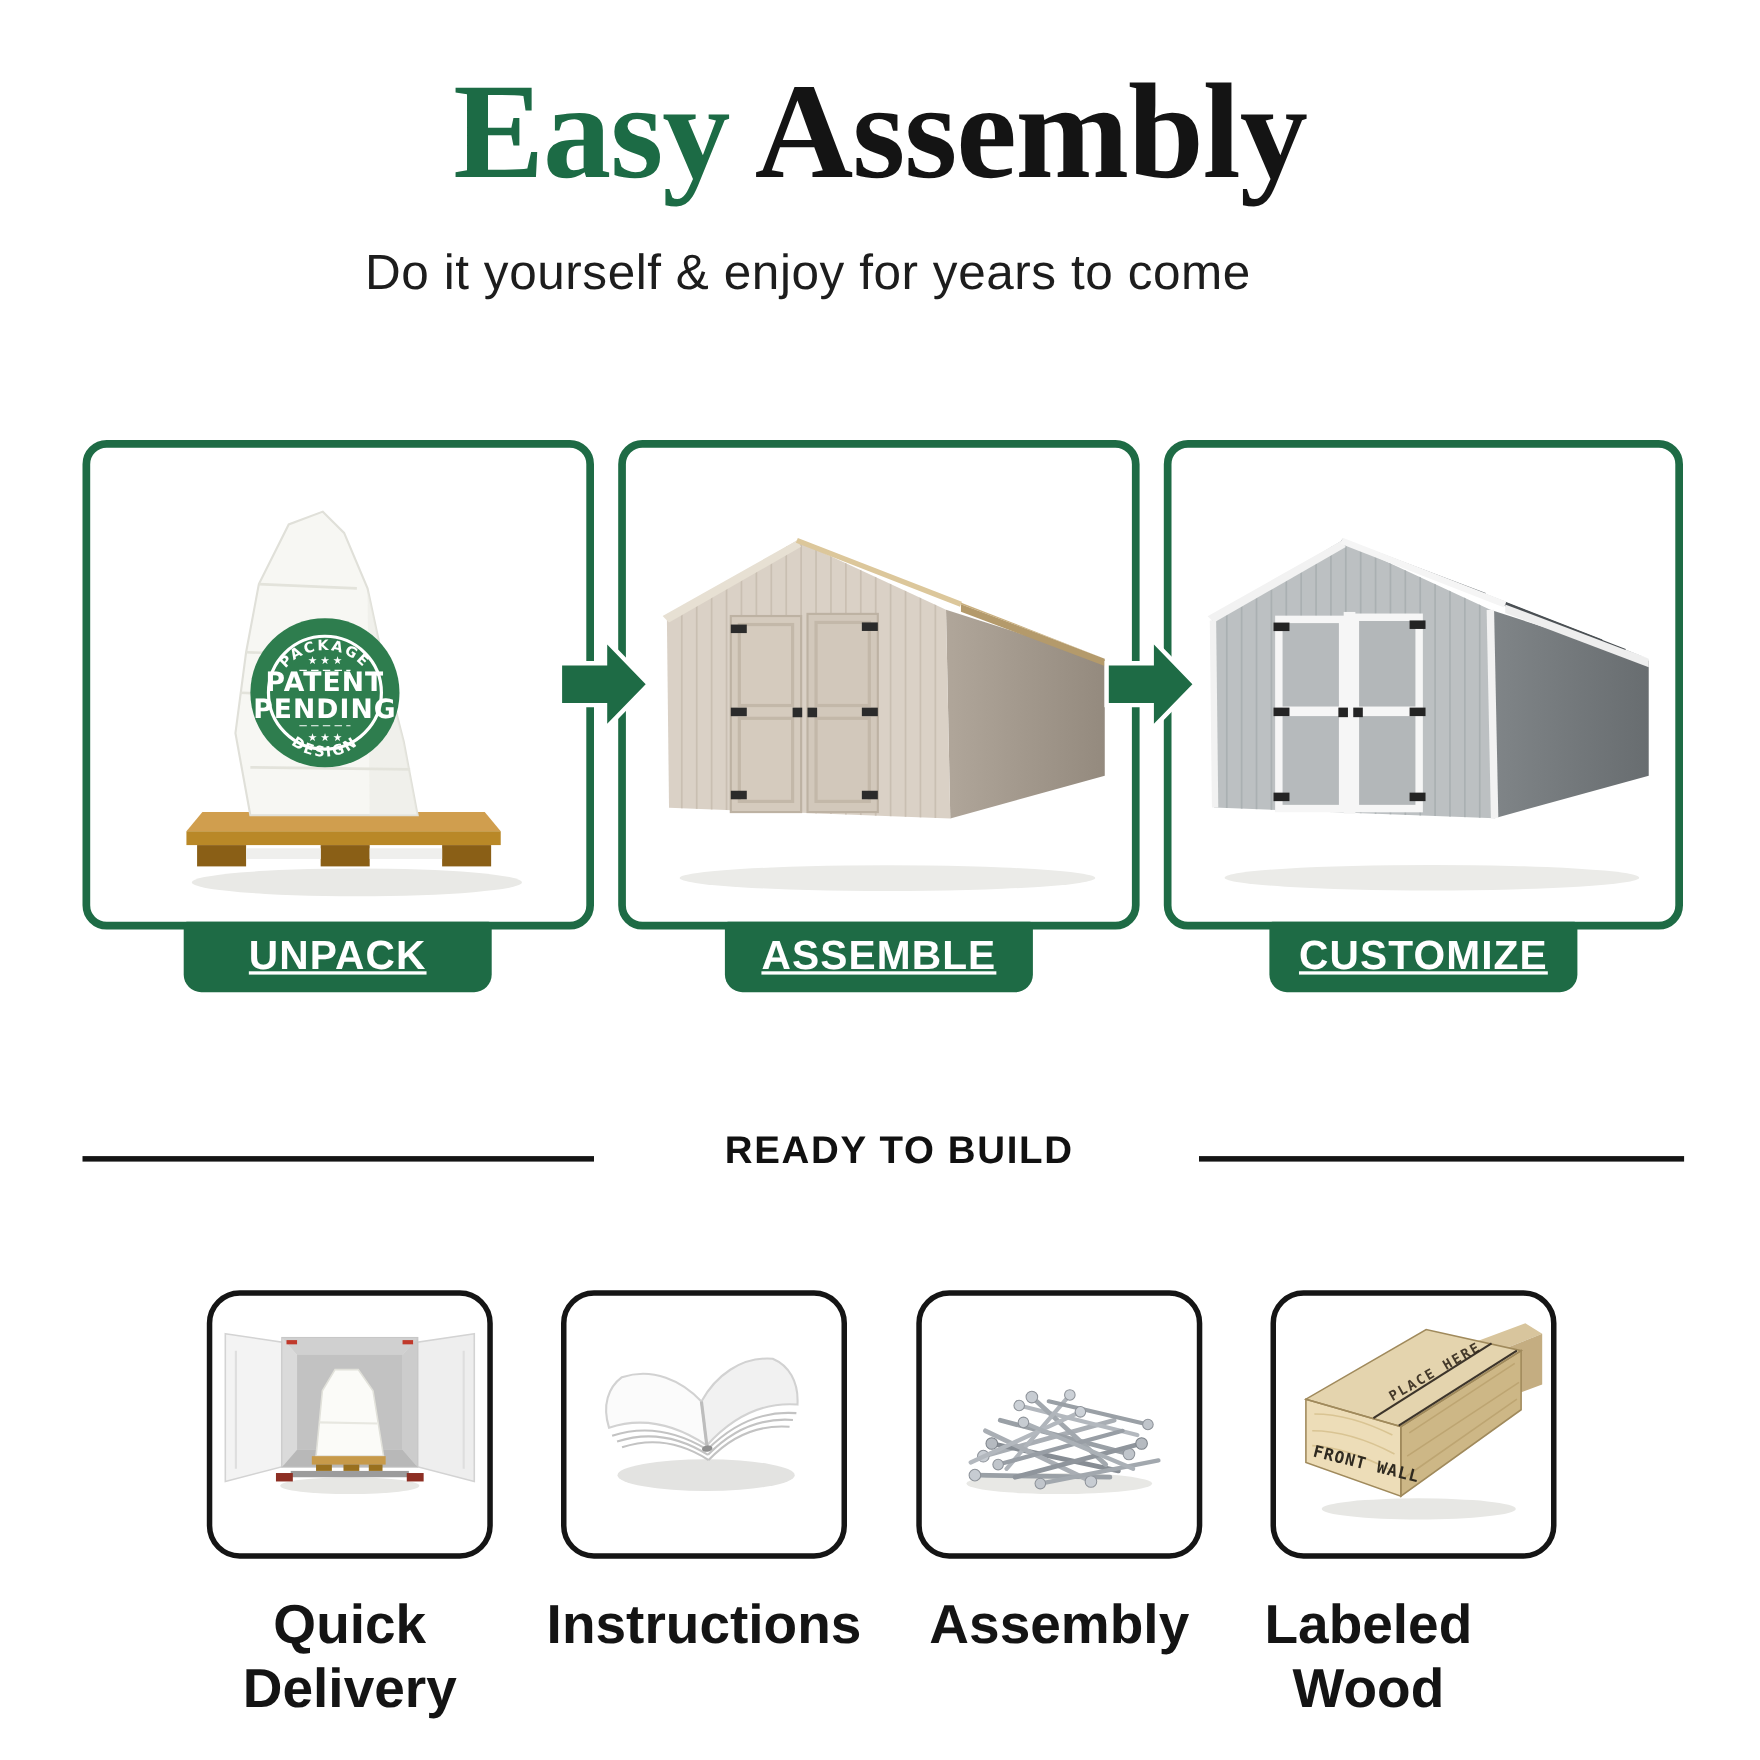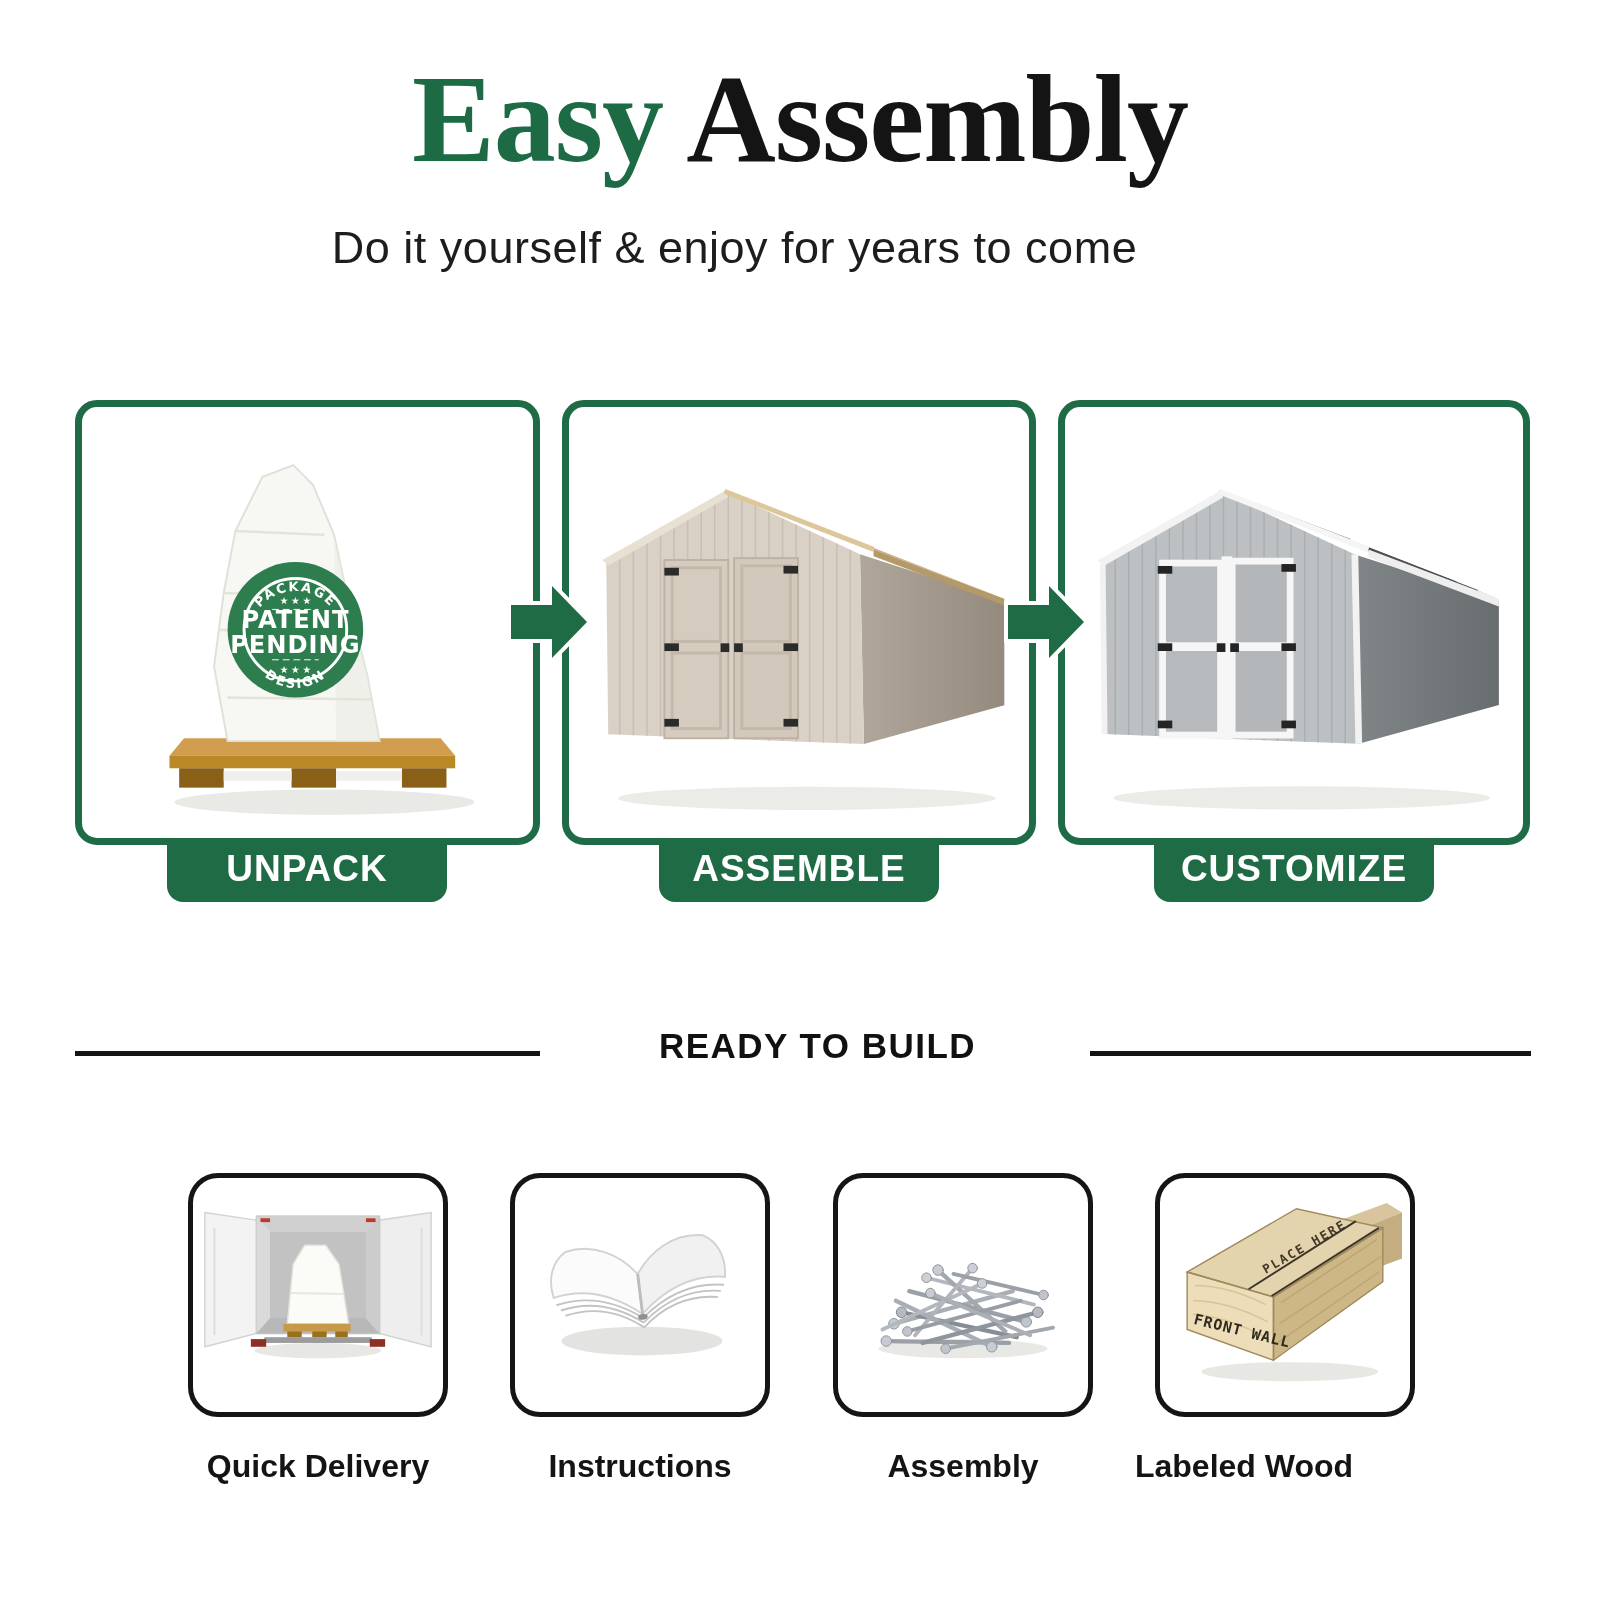--- a/index.html
+++ b/index.html
@@ -26,21 +26,21 @@
     border:7px solid #1e6b45; border-radius:22px; z-index:1;
   }
   .step-card svg { position:absolute; left:0; top:0; width:100%; height:100%; }
   #card-unpack    { left:75px;   width:465px; }
   #card-assemble  { left:562px;  width:474px; }
   #card-customize { left:1058px; width:472px; }
   .step-label {
     position:absolute; top:838px; width:280px; height:64px; z-index:2;
     background:#1e6b45; border-radius:3px 3px 16px 16px;
     color:#ffffff; font-size:37px; font-weight:700; letter-spacing:1px;
-    text-align:center; line-height:62px;
+    text-align:center; line-height:62px;text-decoration:underline;
   }
   #label-unpack    { left:167px; }
   #label-assemble  { left:659px; }
   #label-customize { left:1154px; }
   .step-arrow { position:absolute; top:572px; width:88px; height:100px; z-index:3; }
   #arrow-1 { left:506px; }
   #arrow-2 { left:1003px; }
   
   .divider-line { position:absolute; top:1051px; height:5px; background:#141414; z-index:1; }
   #divider-left  { left:75px;   width:465px; }
@@ -54,21 +54,21 @@
     position:absolute; top:1173px; width:260px; height:244px; background:#fff;
     border:5px solid #151515; border-radius:30px; z-index:1; overflow:hidden;
   }
   .feature-card svg { position:absolute; left:0; top:0; width:100%; height:100%; }
   #feat-delivery     { left:188px; }
   #feat-instructions { left:510px; }
   #feat-hardware     { left:833px; }
   #feat-wood         { left:1155px; }
   .feature-label {
     position:absolute; top:1448px; width:320px; text-align:center;
-    font-size:32px; font-weight:600; color:#141414;
+    font-size:50px; font-weight:600; color:#141414;
   }
   #flabel-delivery     { left:158px; }
   #flabel-instructions { left:480px; }
   #flabel-hardware     { left:803px; }
   #flabel-wood         { left:1084px; }
   text { user-select:none; }
 </style>
 </head>
 <body>
 

